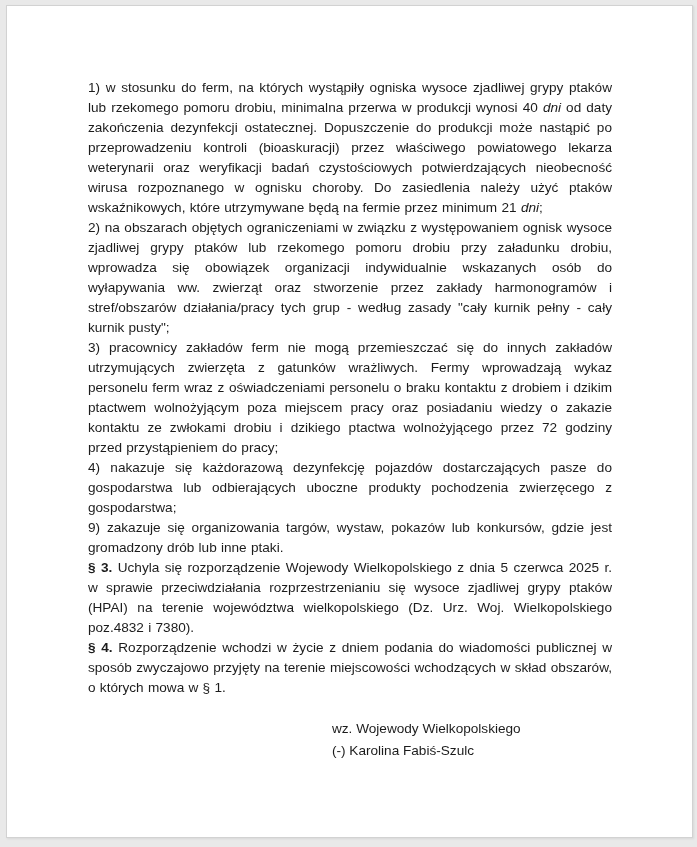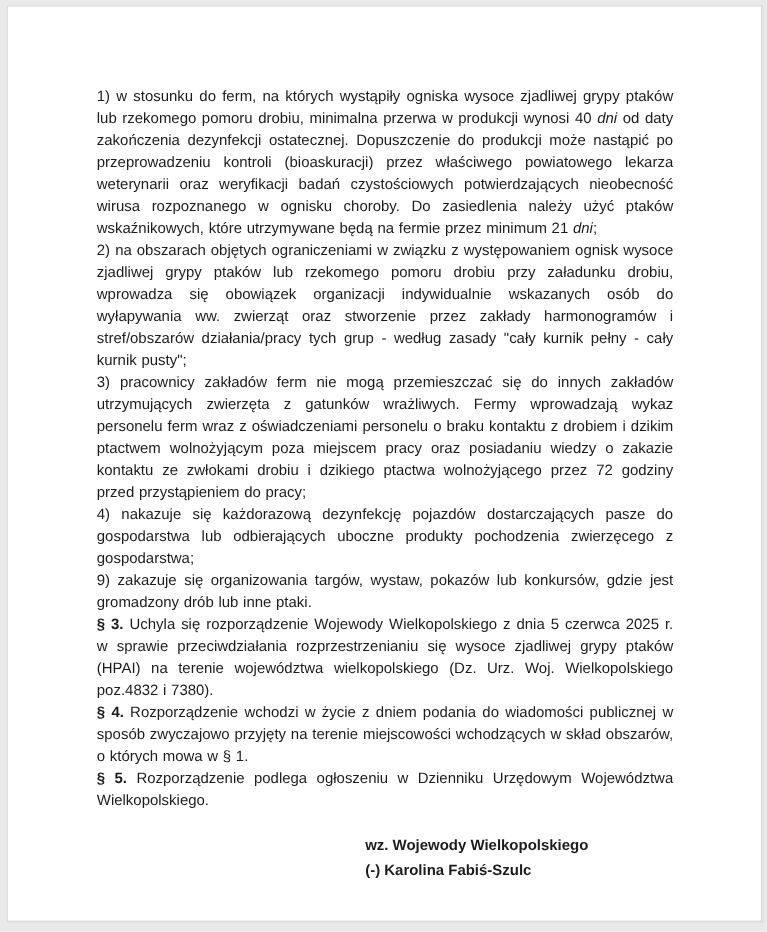--- a/index.html
+++ b/index.html
@@ -34,39 +34,37 @@
     font-size:13.6px;
     line-height:20px;
     text-align:justify;
     word-spacing:0.5px;
   }
   .content p span.bold{font-weight:bold;}
   .content p span.italic{font-style:italic;}
   .signature{
     margin:20px 0 0 325px;
     color:var(--ink);
-    font-weight:bold;
   }
   .signature div{
     font-size:13.6px;
     line-height:22px;
     text-align:left;
   }
 </style>
 </head>
 <body>
 
 <div class="page">
   <div class="content">
       <p><span>1) w stosunku do ferm, na których wystąpiły ogniska wysoce zjadliwej grypy ptaków lub rzekomego pomoru drobiu, minimalna przerwa w produkcji wynosi 40 </span><span class="italic">dni</span><span> od daty zakończenia dezynfekcji ostatecznej. Dopuszczenie do produkcji może nastąpić po przeprowadzeniu kontroli (bioaskuracji) przez właściwego powiatowego lekarza weterynarii oraz weryfikacji badań czystościowych potwierdzających nieobecność wirusa rozpoznanego w ognisku choroby. Do zasiedlenia należy użyć ptaków wskaźnikowych, które utrzymywane będą na fermie przez minimum 21 </span><span class="italic">dni</span><span>;</span></p>
       <p><span>2) na obszarach objętych ograniczeniami w związku z występowaniem ognisk wysoce zjadliwej grypy ptaków lub rzekomego pomoru drobiu przy załadunku drobiu, wprowadza się obowiązek organizacji indywidualnie wskazanych osób do wyłapywania ww. zwierząt oraz stworzenie przez zakłady harmonogramów i stref/obszarów działania/pracy tych grup - według zasady "cały kurnik pełny - cały kurnik pusty";</span></p>
       <p><span>3) pracownicy zakładów ferm nie mogą przemieszczać się do innych zakładów utrzymujących zwierzęta z gatunków wrażliwych. Fermy wprowadzają wykaz personelu ferm wraz z oświadczeniami personelu o braku kontaktu z drobiem i dzikim ptactwem wolnożyjącym poza miejscem pracy oraz posiadaniu wiedzy o zakazie kontaktu ze zwłokami drobiu i dzikiego ptactwa wolnożyjącego przez 72 godziny przed przystąpieniem do pracy;</span></p>
       <p><span>4) nakazuje się każdorazową dezynfekcję pojazdów dostarczających pasze do gospodarstwa lub odbierających uboczne produkty pochodzenia zwierzęcego z gospodarstwa;</span></p>
       <p><span>9) zakazuje się organizowania targów, wystaw, pokazów lub konkursów, gdzie jest gromadzony drób lub inne ptaki.</span></p>
       <p><span class="bold">§ 3.</span><span> Uchyla się rozporządzenie Wojewody Wielkopolskiego z dnia 5 czerwca 2025 r. w sprawie przeciwdziałania rozprzestrzenianiu się wysoce zjadliwej grypy ptaków (HPAI) na terenie województwa wielkopolskiego (Dz. Urz. Woj. Wielkopolskiego poz.4832 i 7380).</span></p>
       <p><span class="bold">§ 4.</span><span> Rozporządzenie wchodzi w życie z dniem podania do wiadomości publicznej w sposób zwyczajowo przyjęty na terenie miejscowości wchodzących w skład obszarów, o których mowa w § 1.</span></p>
-      <p><span class="bold">§ 5.</span><span> Rozporządzenie podlega ogłoszeniu w Dzienniku Urzędowym Województwa Wielkopolskiego.</span></p>
     </div>
   <div class="signature">
       <div>wz. Wojewody Wielkopolskiego</div>
       <div>(-) Karolina Fabiś-Szulc</div>
     </div>
 </div>
 
 </body></html>

